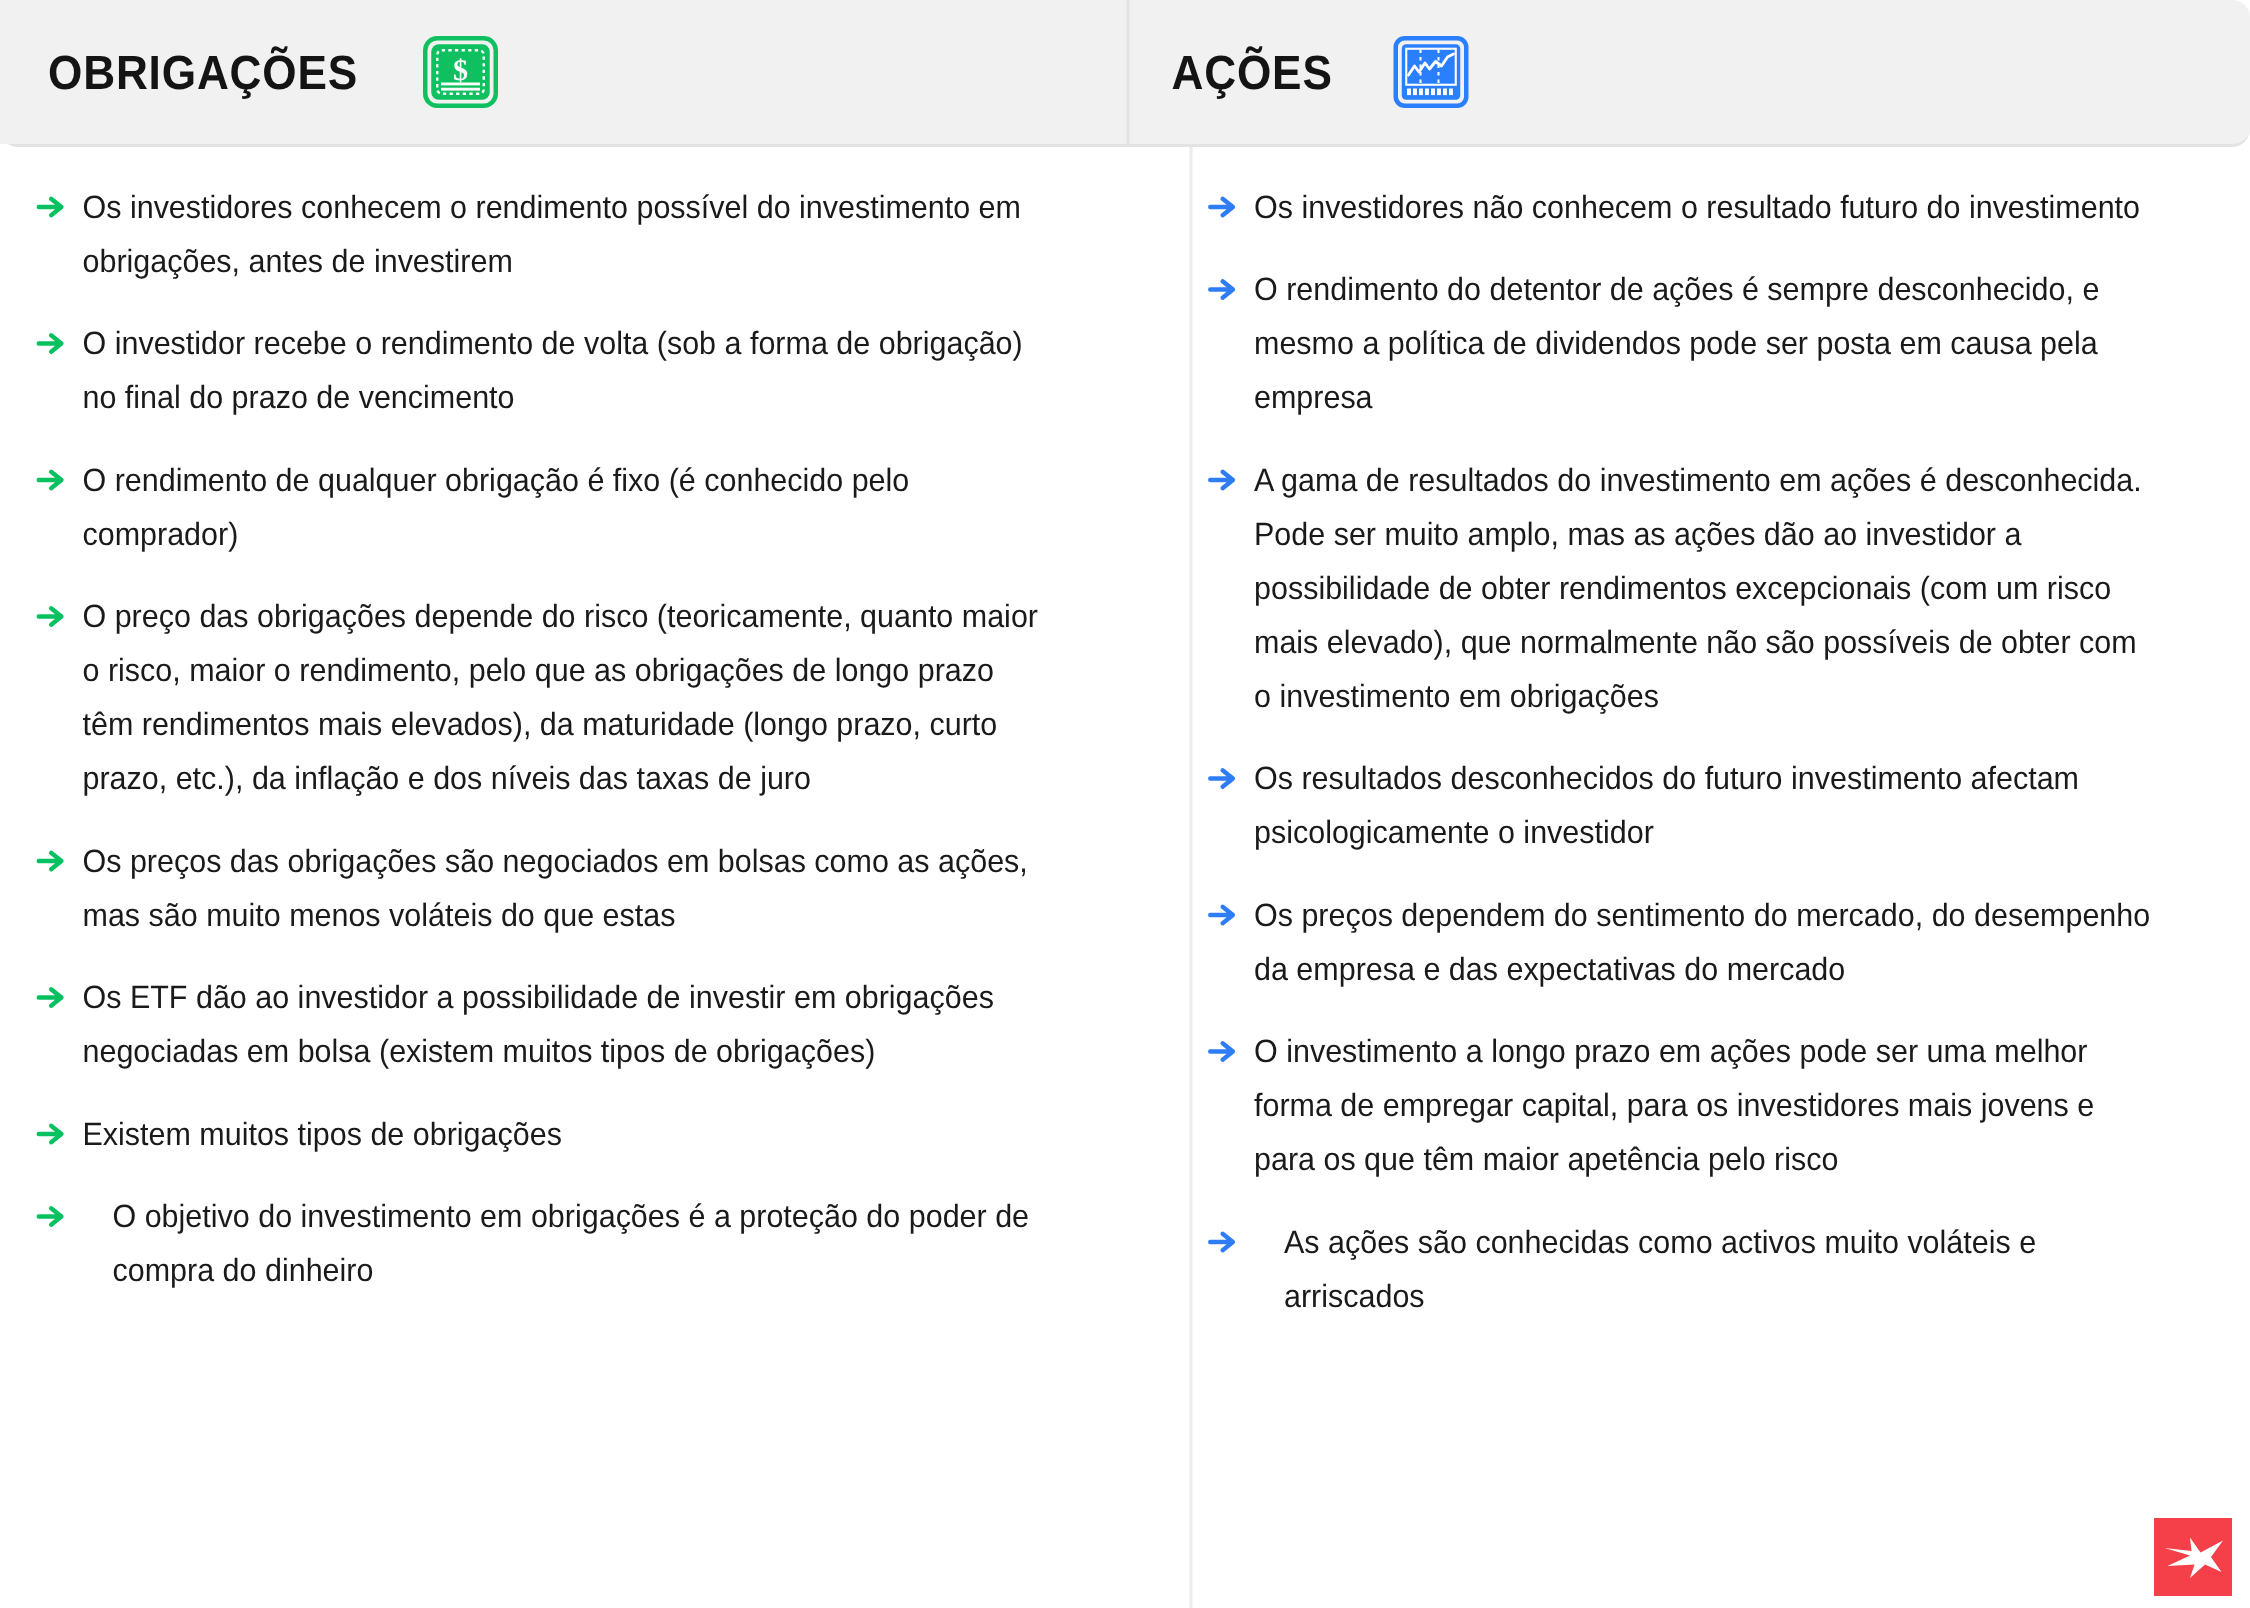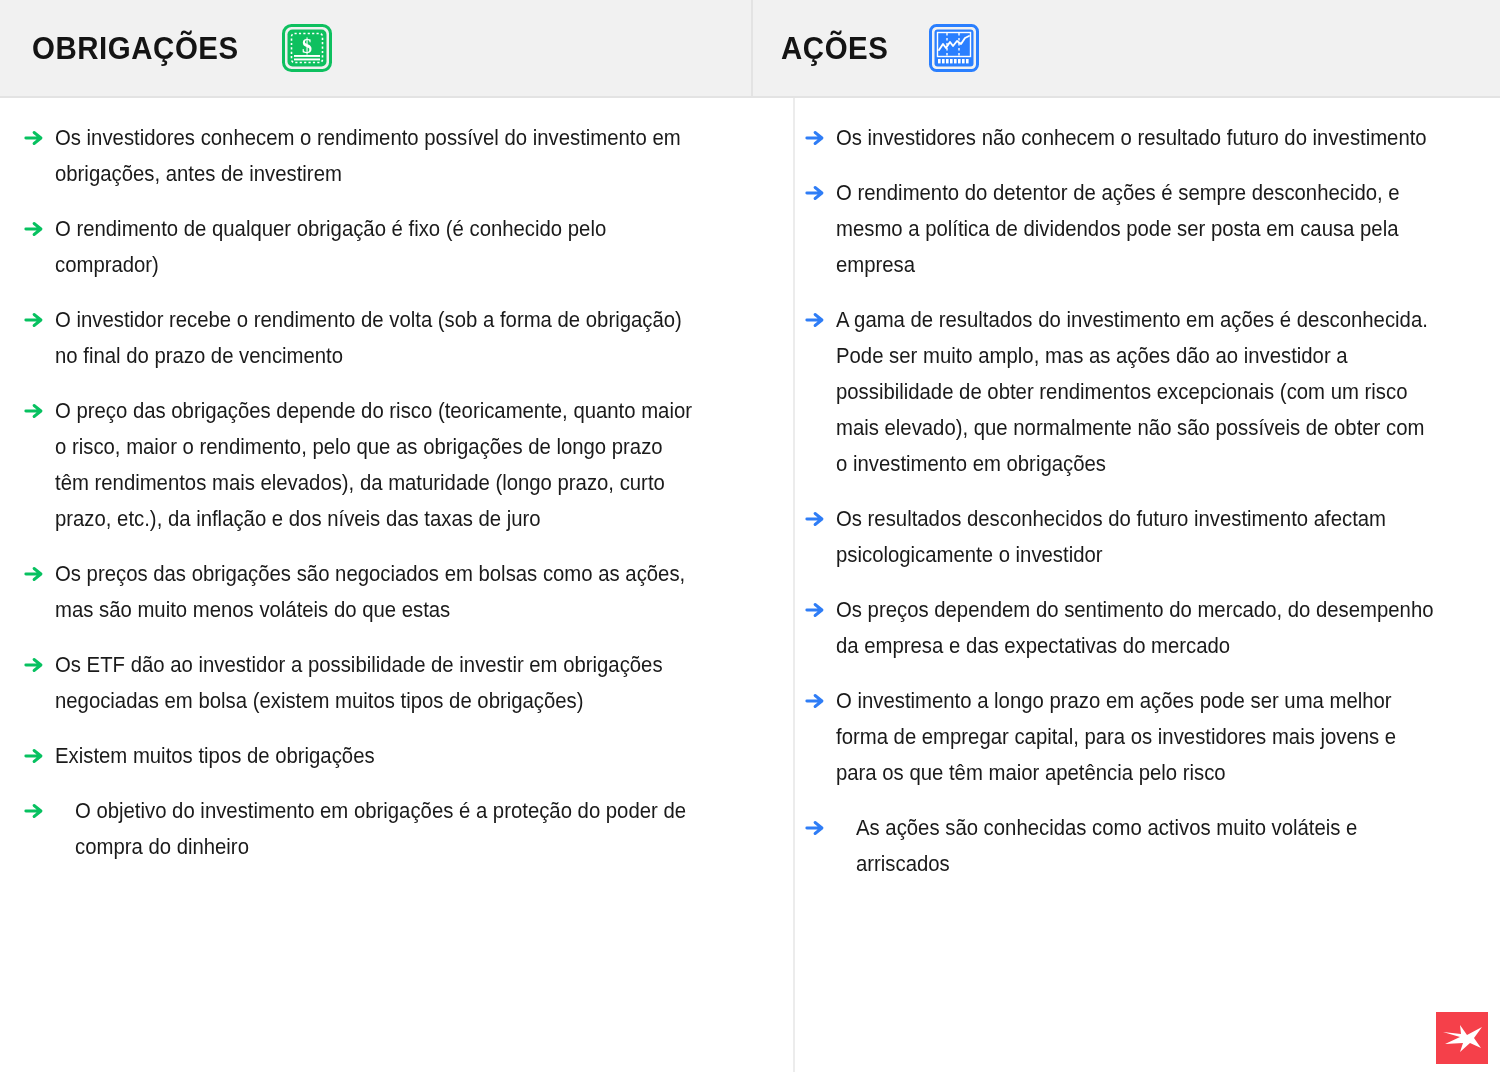--- a/index.html
+++ b/index.html
@@ -24,20 +24,21 @@
 
   
   .header-band {
     position: absolute;
     top: 0; left: 0;
     width: 1500px;
     height: 98px;
     display: flex;
     background: #f1f1f1;
     border-bottom: 2px solid #e3e3e3;
+    border-radius: 12px;
   }
   .header-cell {
     height: 96px;
     display: flex;
     align-items: center;
     padding-left: 32px;
     background: #f1f1f1;
   }
   .header-cell.left  { width: 751px; }
   .header-cell.right { width: 708px; border-left: 2px solid #e3e3e3; padding-left: 28px; }
@@ -170,27 +171,27 @@
         <li>
           <svg class="arrow-icon" viewBox="0 0 24 24">
             <path d="M2 12 H16 M11 6 L18.5 12 L11 18" fill="none" stroke="#07c160" stroke-width="3.2" stroke-linecap="round" stroke-linejoin="round"></path>
           </svg>
           <span class="bullet-text">Os investidores conhecem o rendimento possível do investimento em obrigações, antes de investirem</span>
         </li>
         <li>
           <svg class="arrow-icon" viewBox="0 0 24 24">
             <path d="M2 12 H16 M11 6 L18.5 12 L11 18" fill="none" stroke="#07c160" stroke-width="3.2" stroke-linecap="round" stroke-linejoin="round"></path>
           </svg>
+          <span class="bullet-text">O investidor recebe o rendimento de volta (sob a forma de obrigação) no final do prazo de vencimento</span>
+        </li>
+        <li>
+          <svg class="arrow-icon" viewBox="0 0 24 24">
+            <path d="M2 12 H16 M11 6 L18.5 12 L11 18" fill="none" stroke="#07c160" stroke-width="3.2" stroke-linecap="round" stroke-linejoin="round"></path>
+          </svg>
           <span class="bullet-text">O rendimento de qualquer obrigação é fixo (é conhecido pelo comprador)</span>
-        </li>
-        <li>
-          <svg class="arrow-icon" viewBox="0 0 24 24">
-            <path d="M2 12 H16 M11 6 L18.5 12 L11 18" fill="none" stroke="#07c160" stroke-width="3.2" stroke-linecap="round" stroke-linejoin="round"></path>
-          </svg>
-          <span class="bullet-text">O investidor recebe o rendimento de volta (sob a forma de obrigação) no final do prazo de vencimento</span>
         </li>
         <li>
           <svg class="arrow-icon" viewBox="0 0 24 24">
             <path d="M2 12 H16 M11 6 L18.5 12 L11 18" fill="none" stroke="#07c160" stroke-width="3.2" stroke-linecap="round" stroke-linejoin="round"></path>
           </svg>
           <span class="bullet-text">O preço das obrigações depende do risco (teoricamente, quanto maior o risco, maior o rendimento, pelo que as obrigações de longo prazo têm rendimentos mais elevados), da maturidade (longo prazo, curto prazo, etc.), da inflação e dos níveis das taxas de juro</span>
         </li>
         <li>
           <svg class="arrow-icon" viewBox="0 0 24 24">
             <path d="M2 12 H16 M11 6 L18.5 12 L11 18" fill="none" stroke="#07c160" stroke-width="3.2" stroke-linecap="round" stroke-linejoin="round"></path>

